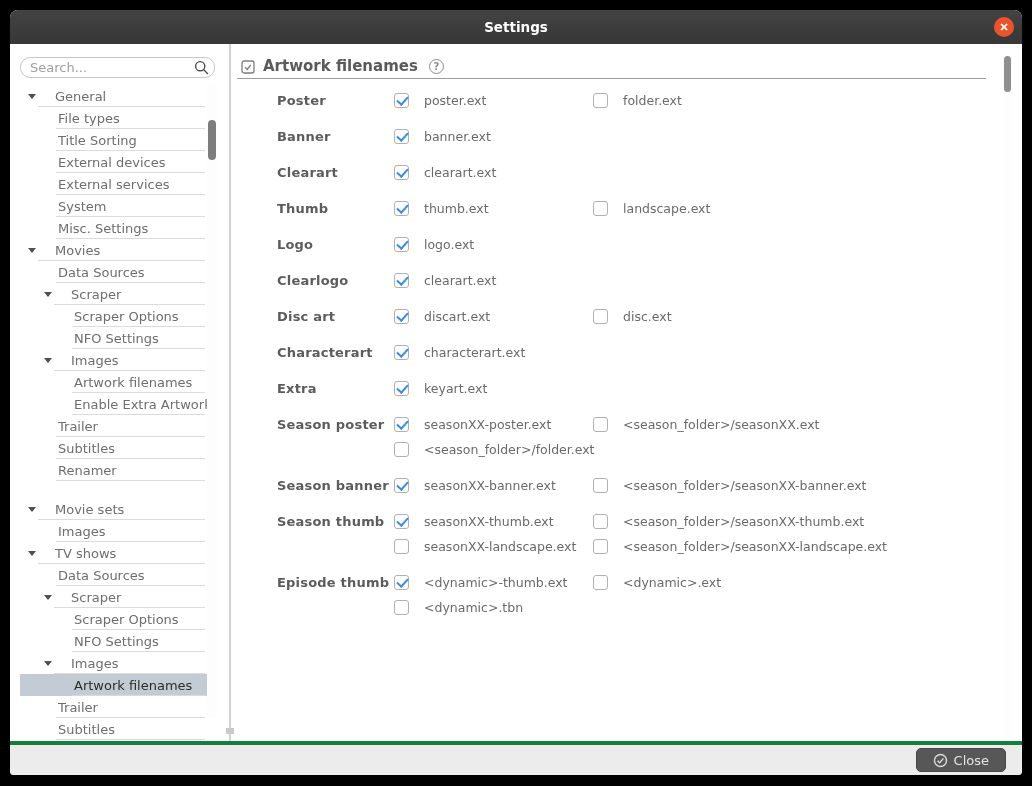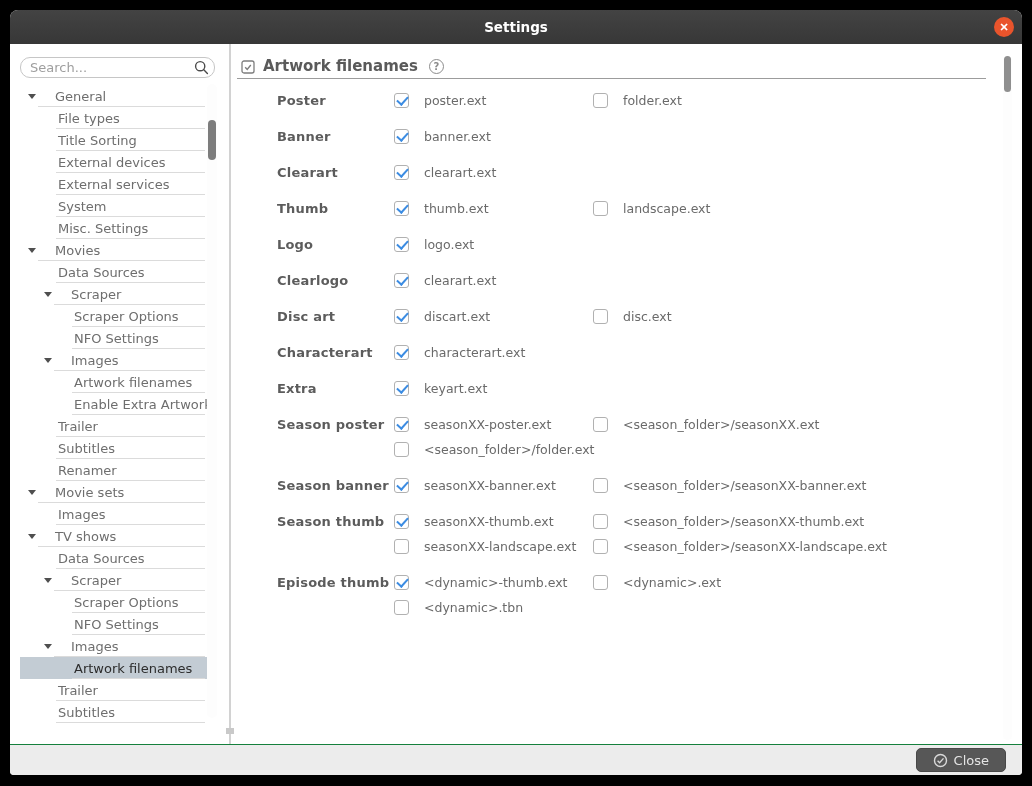--- a/index.html
+++ b/index.html
@@ -77,21 +77,21 @@
   .cb.checked::after{
     content:'';position:absolute;left:4px;top:0.5px;width:5px;height:9px;
     border-right:2px solid #3c8ce2;border-bottom:2px solid #3c8ce2;transform:rotate(42deg);
   }
   .cb-label{font-size:12.5px;color:#6a6a6a;white-space:nowrap;}
   
   .ct-track{position:absolute;right:10px;top:12px;width:9px;height:684px;background:#fdfdfd;border-radius:5px;}
   .ct-thumb{position:absolute;left:1px;top:0;width:7px;height:36px;background:#8f8f8f;border-radius:4px;}
   
   .footer{
-    position:absolute;left:0;right:0;bottom:0;height:30px;background:#ececec;border-top:1px solid #15803d;
+    position:absolute;left:0;right:0;bottom:0;height:30px;background:#ececec;border-top:4px solid #15803d;
   }
   .close-button{
     position:absolute;right:16px;top:3px;height:24px;display:flex;align-items:center;gap:6px;
     padding:0 16px;border-radius:5px;background:#575757;border:1px solid #484848;
     color:#e5e5e5;font-size:13px;cursor:pointer;
     font-family:"DejaVu Sans","Liberation Sans",sans-serif;
   }
 </style>
 </head>
 <body>
@@ -169,21 +169,21 @@
           </div>
           <div class="tree-item" style="padding-left: 38px; --lx: 36px;">
             <span class="ti-label">Trailer</span>
           </div>
           <div class="tree-item" style="padding-left: 38px; --lx: 36px;">
             <span class="ti-label">Subtitles</span>
           </div>
           <div class="tree-item" style="padding-left: 38px; --lx: 36px;">
             <span class="ti-label">Renamer</span>
           </div>
-          <div class="tree-item" style="padding-left: 8px; --lx: 18px;">
+          <div class="tree-item" style="padding-left: 8px; margin-top: 17px; --lx: 18px;">
             <span class="tri"></span>
             <span class="ti-label">Movie sets</span>
           </div>
           <div class="tree-item" style="padding-left: 38px; --lx: 36px;">
             <span class="ti-label">Images</span>
           </div>
           <div class="tree-item" style="padding-left: 8px; --lx: 18px;">
             <span class="tri"></span>
             <span class="ti-label">TV shows</span>
           </div>

